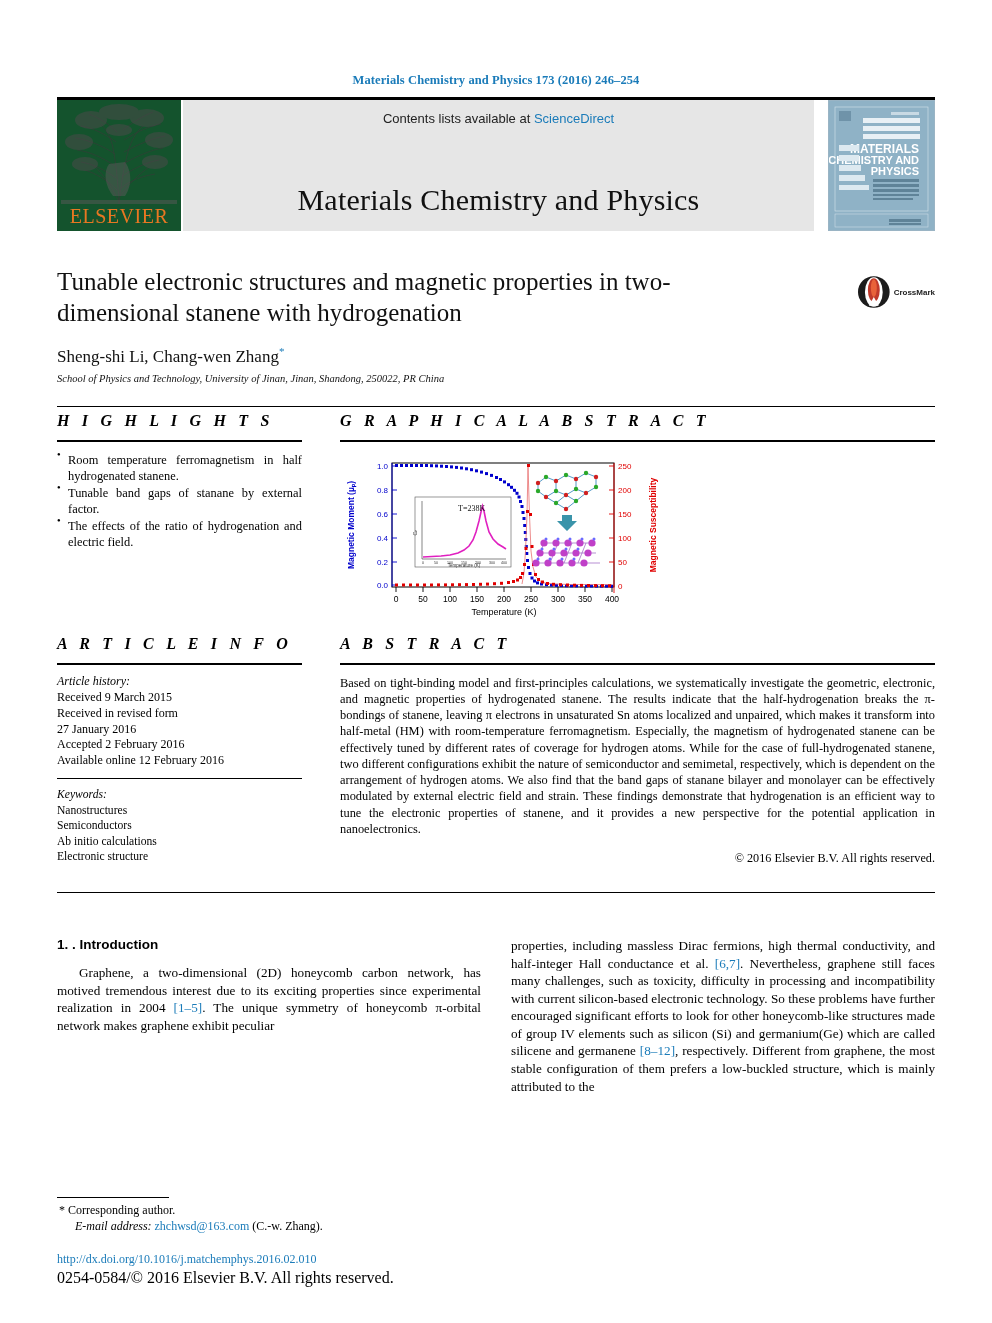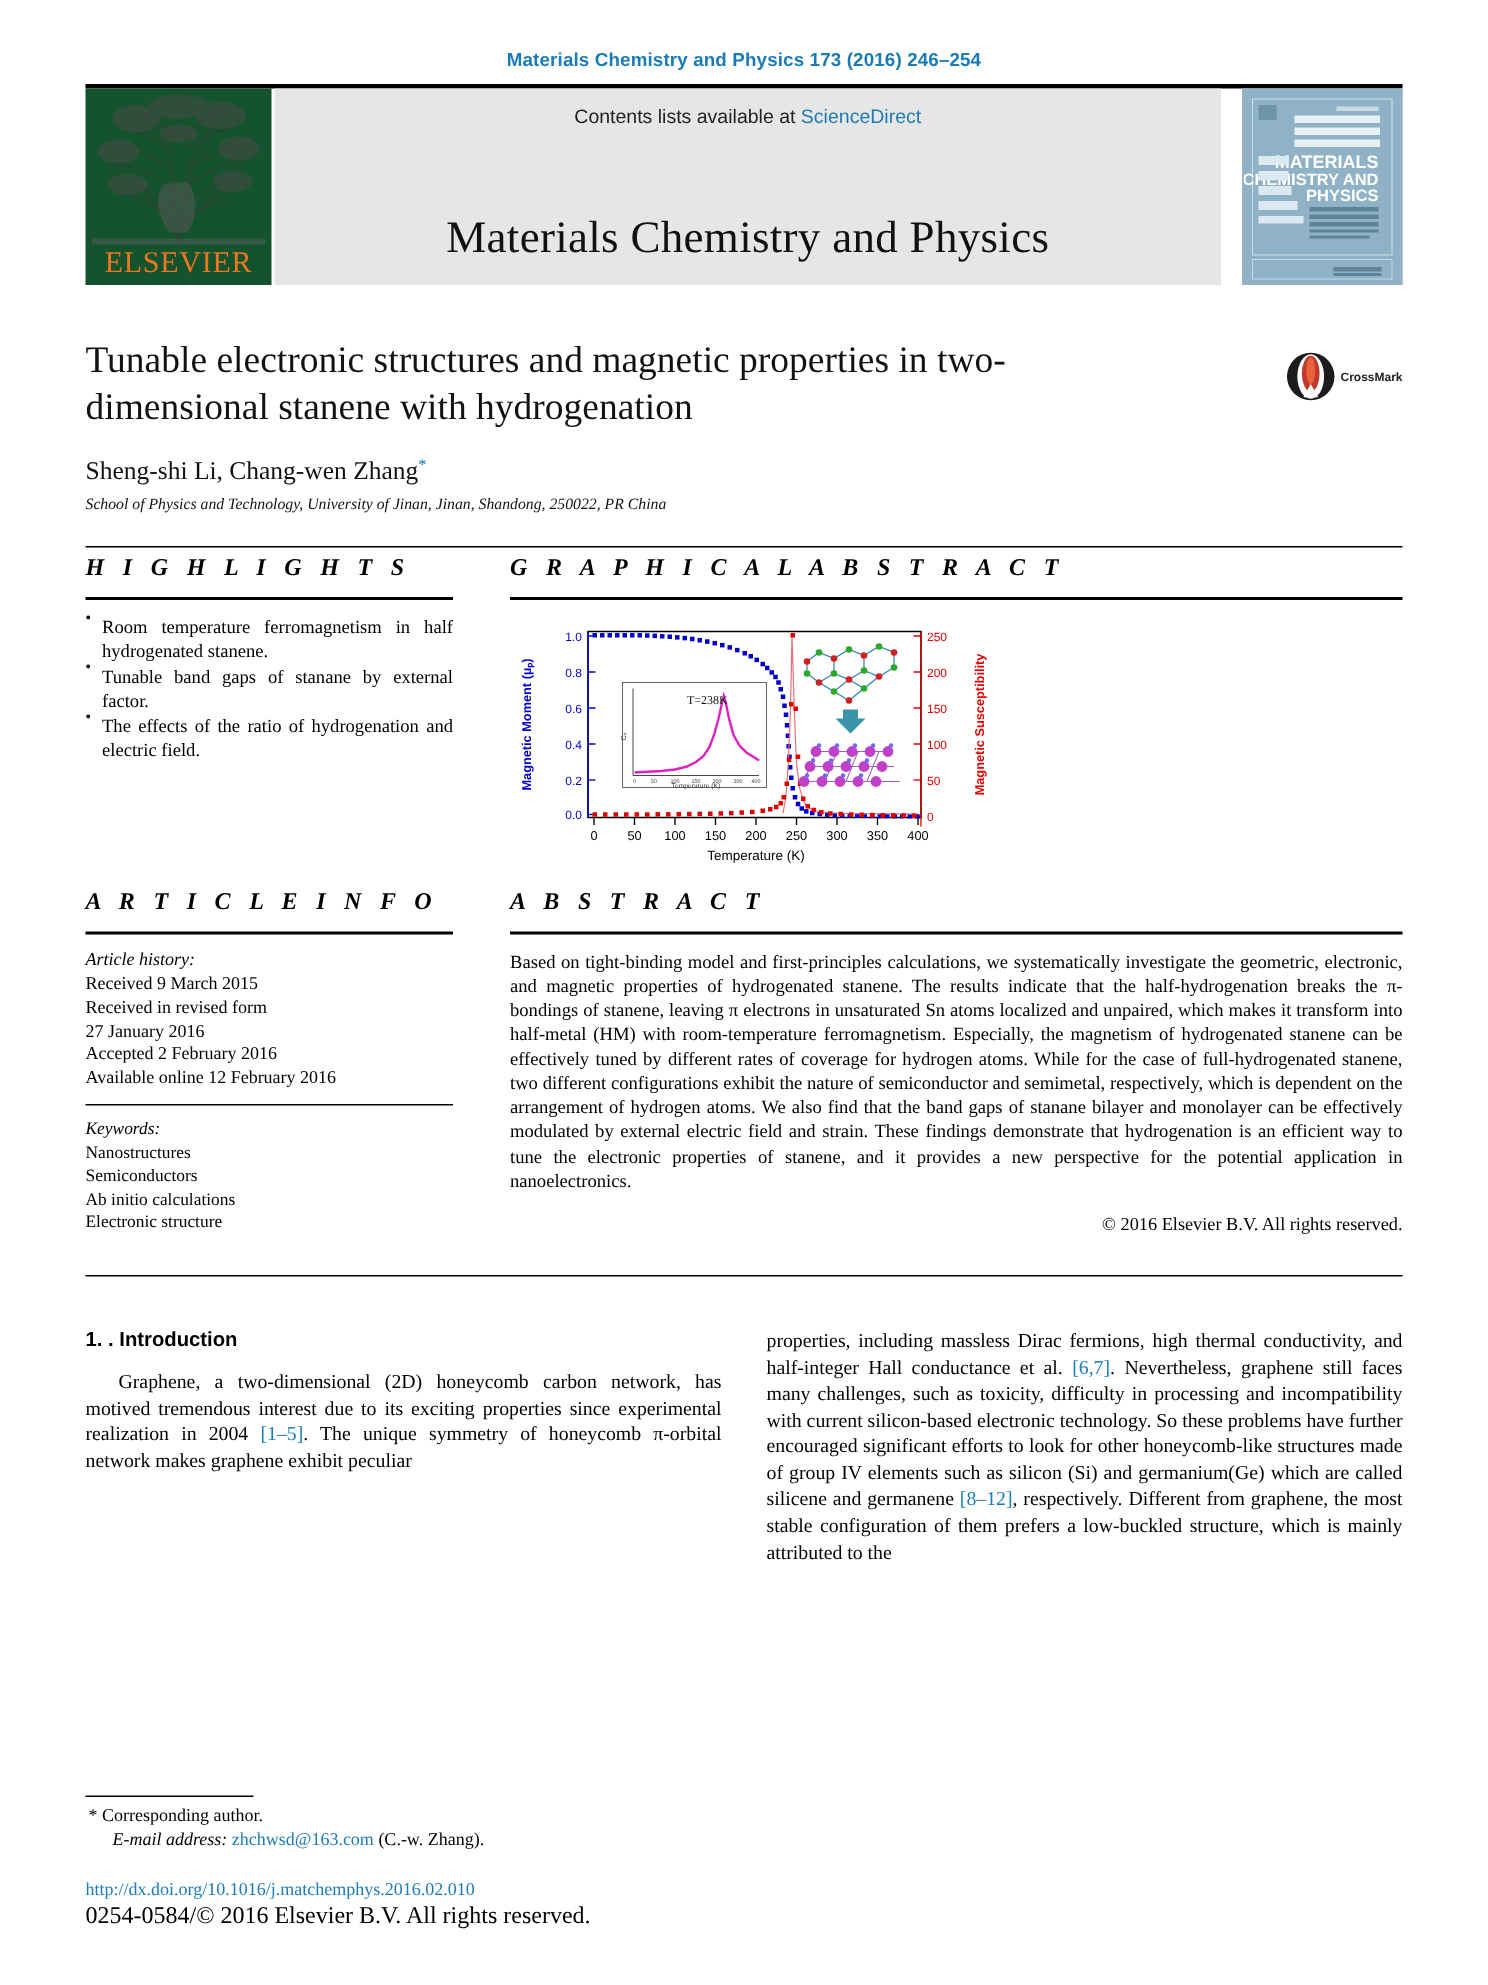--- a/index.html
+++ b/index.html
@@ -19,24 +19,24 @@
     position: relative;
     width: 992px;
     height: 1323px;
     padding: 0;
   }
 
   
   .running-head {
     text-align: center;
     color: #1a7bb9;
-    font-family: Liberation Sans, sans-serif;
+    font-family: Liberation Serif, serif;
     font-size: 12.5px;
     font-weight: bold;
-    padding-top: 33px;
+    padding-top: 73px;
     letter-spacing: 0.1px;
   }
 
   
   .masthead {
     margin: 9px 57px 0 57px;
     border-top: 3px solid #000;
     display: flex;
     align-items: stretch;
     height: 131px;
@@ -234,21 +234,21 @@
     margin-top: 14px;
   }
 
   .rule-bottom {
     margin: 26px 57px 0 57px;
     border-top: 1px solid #000;
   }
 
   
   .body-cols {
-    margin: 34px 57px 0 57px;
+    margin: 44px 57px 0 57px;
     display: flex;
     column-gap: 30px;
   }
   .bodycol { width: 424px; flex: 0 0 424px; }
   .intro-head {
     font-family: "Liberation Sans", sans-serif;
     font-size: 13.5px;
     font-weight: bold;
     margin: 0 0 12px 0;
   }

